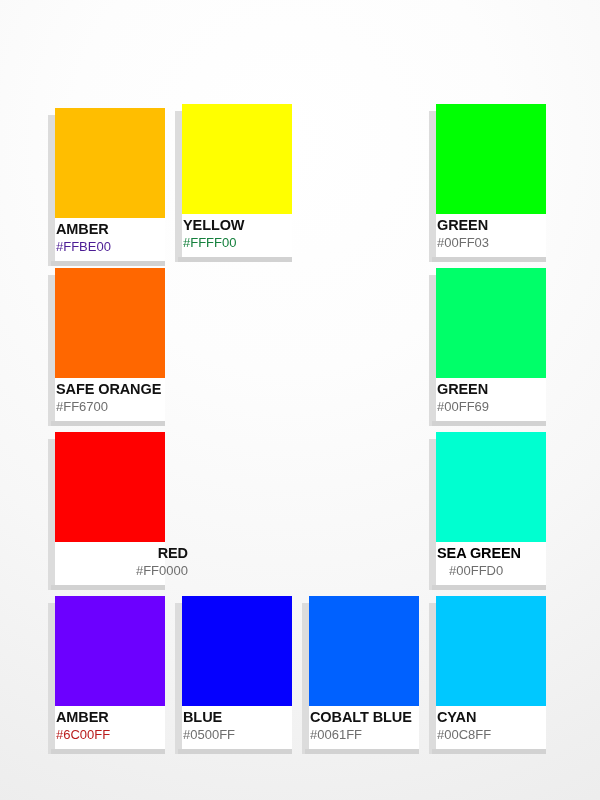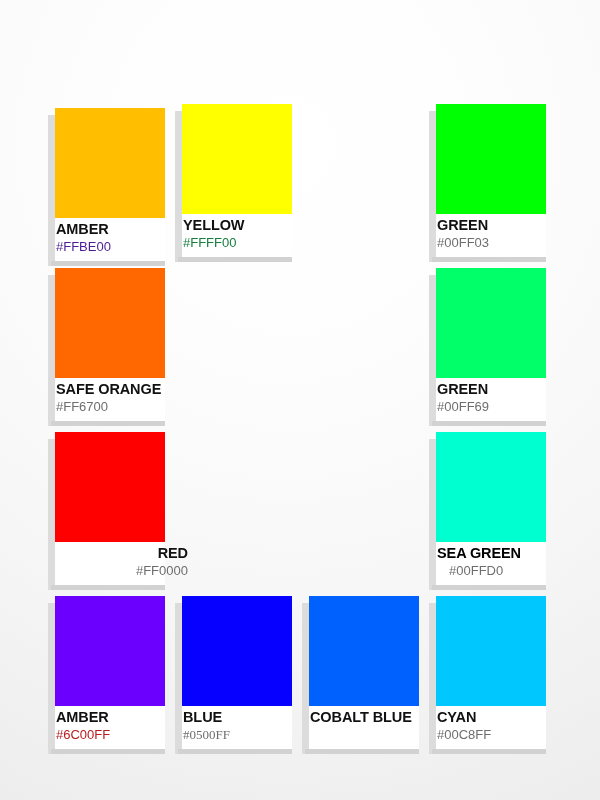--- a/index.html
+++ b/index.html
@@ -177,29 +177,30 @@
           <div class="card-label" style="color: rgb(17, 17, 17);">AMBER</div>
           <div class="card-hex" style="color: #b91c1c;">#6C00FF</div>
         </div>
       </div>
       <div class="swatch-card" style="left: 127px; top: 492px;">
         <div class="card-shadow-left"></div>
         <div class="card-shadow-bottom"></div>
         <div class="card-body" style="background: rgb(255, 255, 255);">
           <div class="color-chip" style="background-color: rgb(5, 0, 255);"></div>
           <div class="card-label" style="color: rgb(17, 17, 17);">BLUE</div>
-          <div class="card-hex" style="color: rgb(110, 110, 110); font-family: Liberation Serif, serif;">#0500FF</div>
+          <div class="card-hex" style="color: rgb(110, 110, 110);">#0500FF</div>
         </div>
       </div>
       <div class="swatch-card" style="left: 254px; top: 492px;">
         <div class="card-shadow-left"></div>
         <div class="card-shadow-bottom"></div>
         <div class="card-body" style="background: rgb(255, 255, 255);">
           <div class="color-chip" style="background-color: rgb(0, 97, 255);"></div>
           <div class="card-label" style="color: rgb(17, 17, 17);">COBALT BLUE</div>
+          <div class="card-hex" style="color: rgb(110, 110, 110);">#0061FF</div>
         </div>
       </div>
       <div class="swatch-card" style="left: 381px; top: 492px; padding-left: 28px;">
         <div class="card-shadow-left"></div>
         <div class="card-shadow-bottom"></div>
         <div class="card-body" style="background: rgb(255, 255, 255);">
           <div class="color-chip" style="background-color: rgb(0, 200, 255);"></div>
           <div class="card-label" style="color: rgb(17, 17, 17);">CYAN</div>
           <div class="card-hex" style="color: rgb(110, 110, 110);">#00C8FF</div>
         </div>

